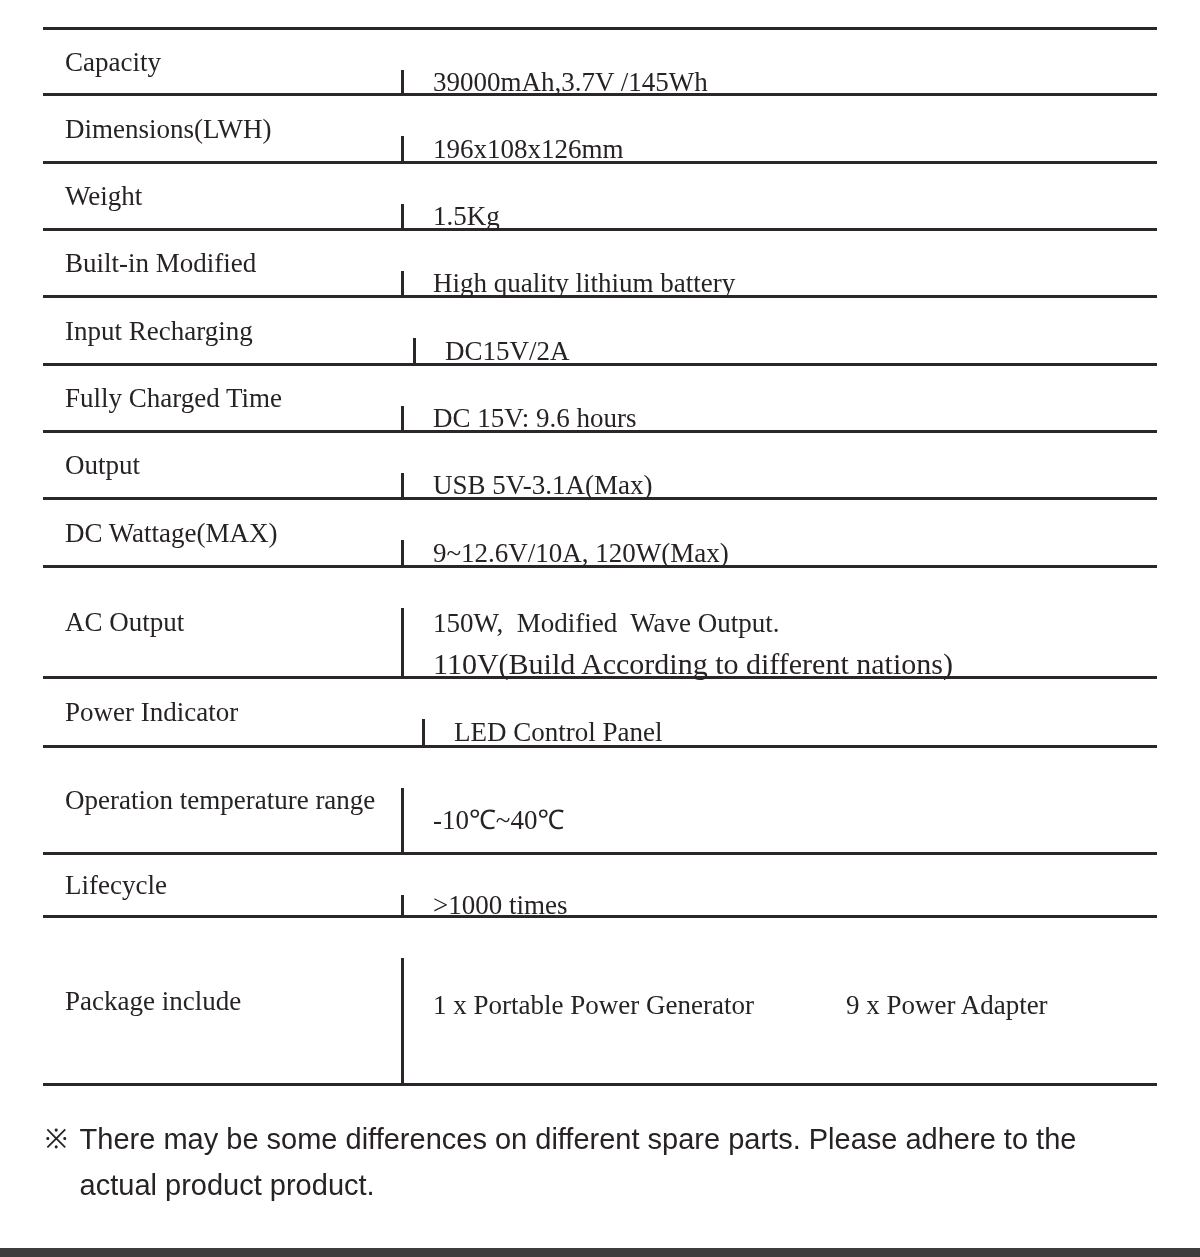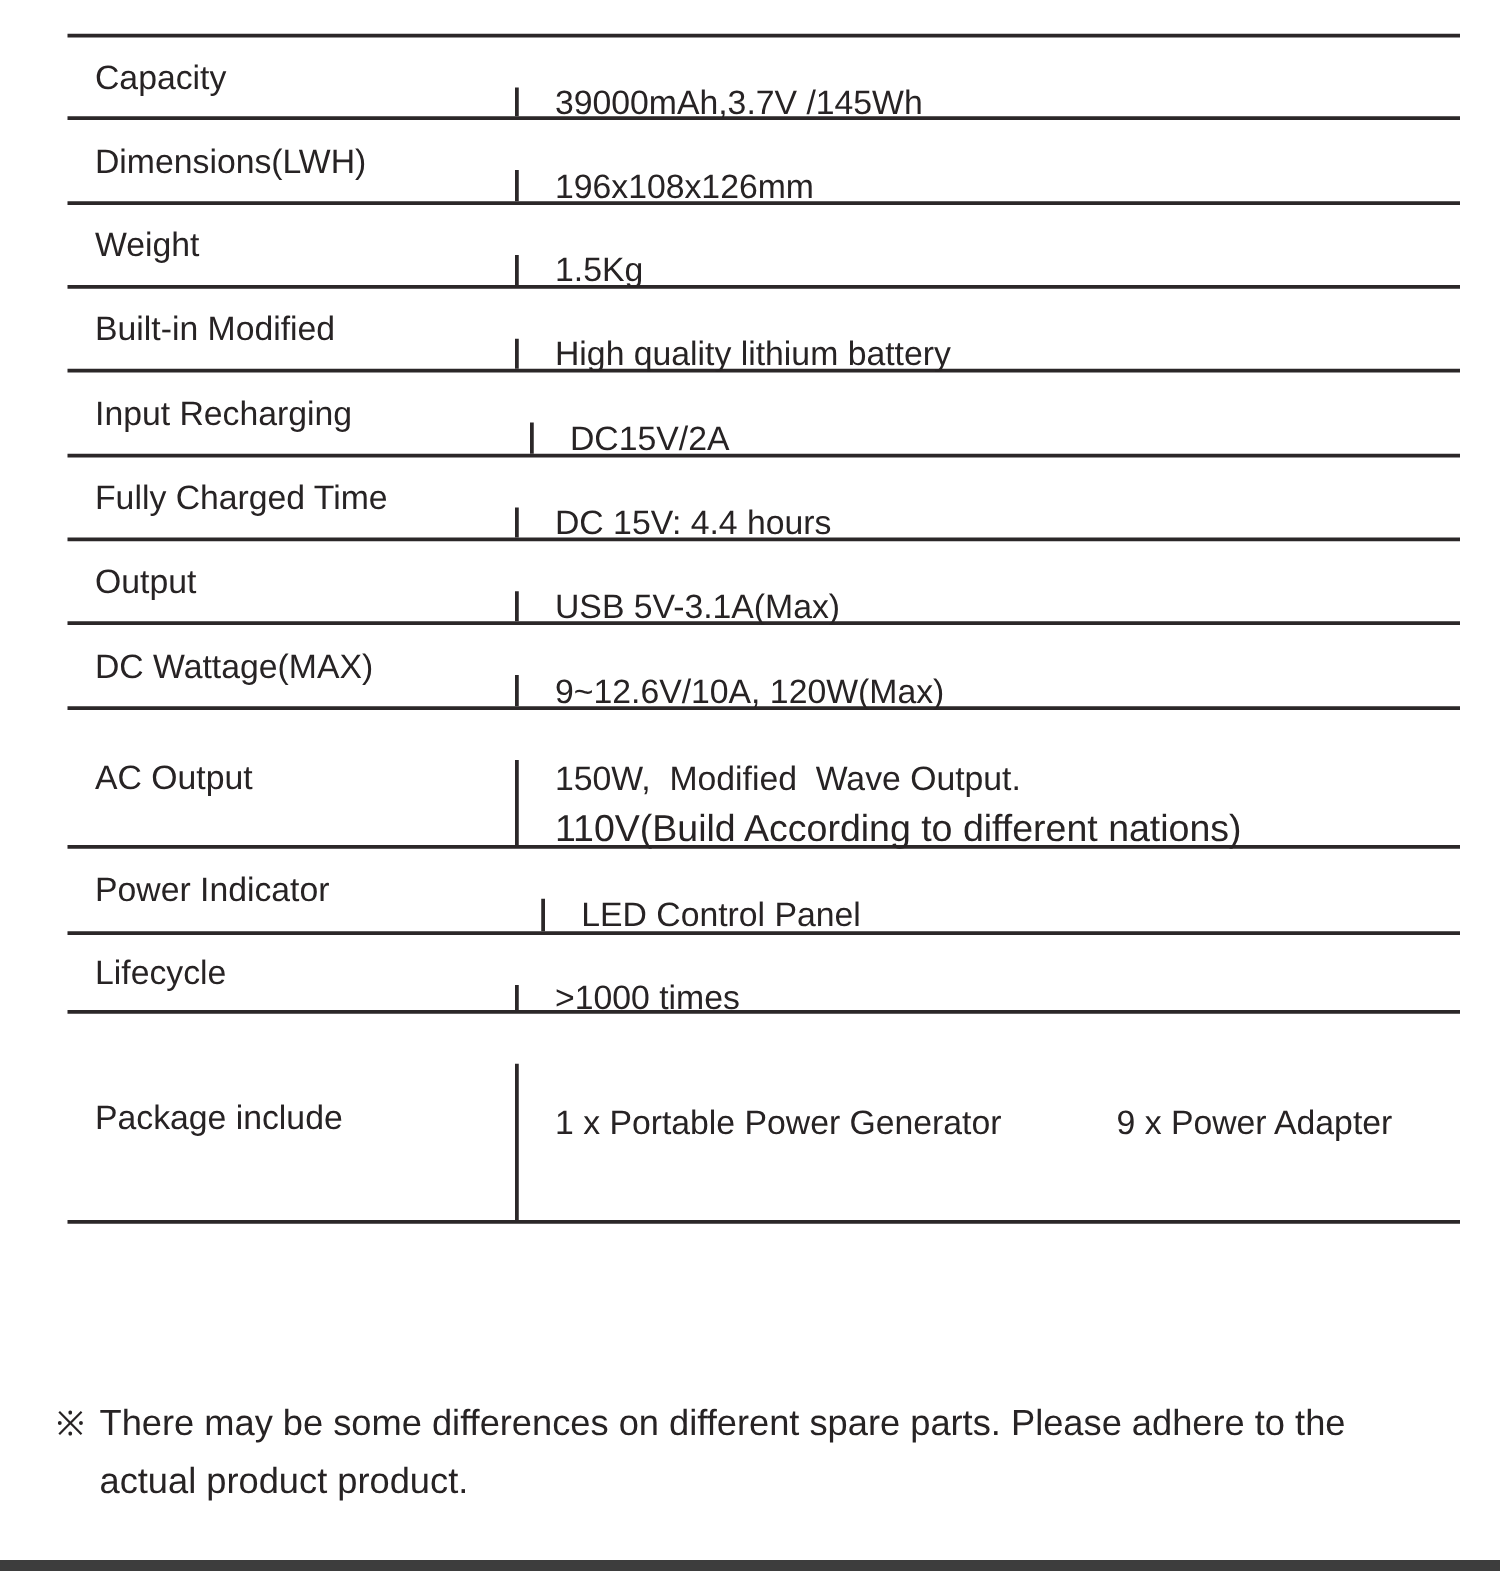--- a/index.html
+++ b/index.html
@@ -10,24 +10,25 @@
     width: 1200px;
     height: 1257px;
     background: var(--background, #ffffff);
     font-family: "Liberation Sans", sans-serif;
     color: var(--text, #272324);
     position: relative;
     overflow: hidden;
   }
   .spec-table {
     position: absolute;
-    left: 54px;
+    left: 43px;
     top: 27px;
     width: 1114px;
     border-top: 3px solid var(--line, #2b2728);
+    font-family: Liberation Serif, serif;
   }
   .row {
     display: flex;
     align-items: stretch;
     border-bottom: 3px solid var(--line, #2b2728);
   }
   .cell.label {
     width: 358px;
     box-sizing: border-box;
     padding-left: 22px;
@@ -136,21 +137,21 @@
   <div class="row r4">
     <div class="cell label">Input Recharging</div>
     <div class="cell value">
       <span>DC15V/2A</span>
     </div>
   </div>
 
   <div class="row r5">
     <div class="cell label">Fully Charged Time</div>
     <div class="cell value">
-      <span>DC 15V: 4.4 hours</span>
+      <span>DC 15V: 9.6 hours</span>
     </div>
   </div>
 
   <div class="row r6">
     <div class="cell label">Output</div>
     <div class="cell value">
       <span>USB 5V-3.1A(Max)</span>
     </div>
   </div>
 
@@ -169,20 +170,26 @@
     </div>
   </div>
 
   <div class="row r9">
     <div class="cell label">Power Indicator</div>
     <div class="cell value">
       <span>LED Control Panel</span>
     </div>
   </div>
 
+  <div class="row r10">
+    <div class="cell label">Operation temperature range</div>
+    <div class="cell value">
+      <span>-10℃~40℃</span>
+    </div>
+  </div>
 
   <div class="row r11">
     <div class="cell label">Lifecycle</div>
     <div class="cell value">
       <span>&gt;1000 times</span>
     </div>
   </div>
 
   <div class="row r12">
     <div class="cell label">Package include</div>

